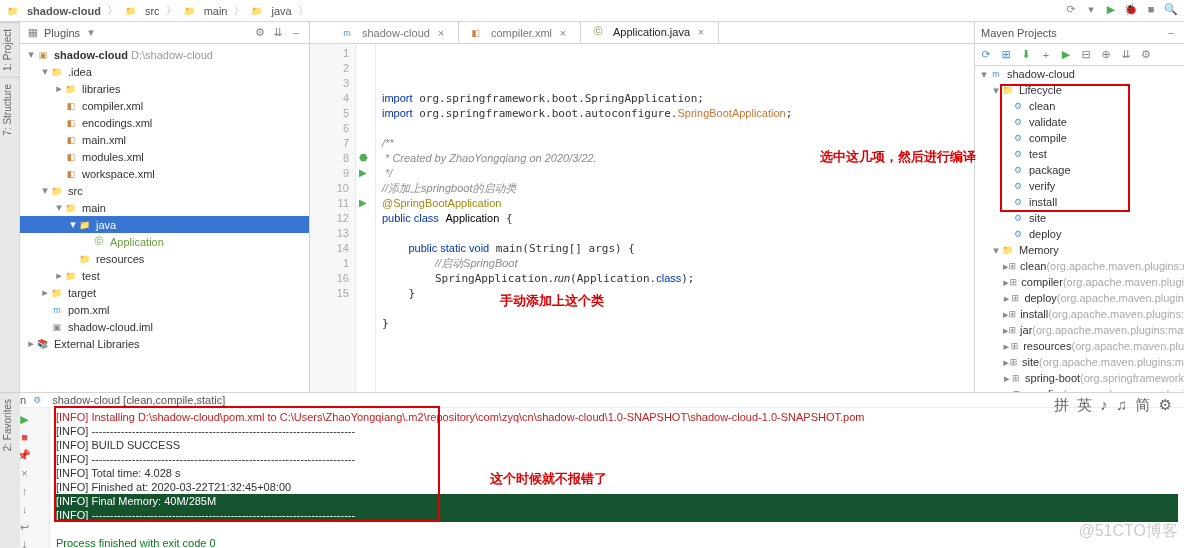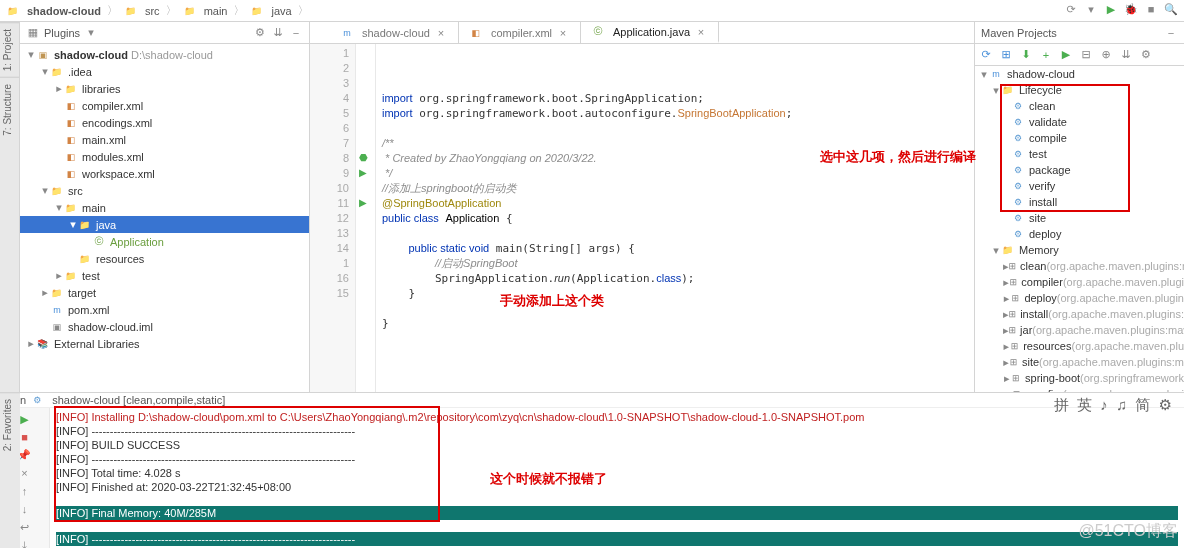--- a/index.html
+++ b/index.html
@@ -53,21 +53,21 @@
 .gear-icon { color: #5d9bd3; }
 .plugin-icon { color: #888; }
 .bottom-panel { height: 156px; border-top: 1px solid #d4d4d4; background: #fff; display: flex; flex-direction: column; }
 .run-header { height: 18px; display: flex; align-items: center; padding: 0 6px; gap: 4px; color: #555; border-bottom: 1px solid #eee; }
 .run-body { flex: 1; display: flex; position: relative; }
 .run-toolbar { width: 50px; background: #f7f7f7; border-right: 1px solid #e8e8e8; display: flex; flex-direction: column; gap: 4px; padding: 4px; align-items: center; }
 .console { flex: 1; font-family: Consolas, monospace; font-size: 11px; line-height: 14px; padding: 2px 6px; white-space: pre; position: relative; overflow: hidden; }
 .console .info { color: #333; }
 .console .red { color: #c02020; }
 .console .green-line { color: #067d17; }
-.console .sel { background: #0f766e; color: #fff; margin-top: 12px; }
+.console .sel { background: #14532d; color: #fff; }
 .console-red-box { position: absolute; border: 2px solid #d00; z-index: 3; pointer-events: none; }
 .left-tabs { position: absolute; left: 0; top: 392px; width: 20px; background: #e8e8e8; height: 156px; display: flex; flex-direction: column; }
 .watermark { position: absolute; right: 6px; bottom: 6px; color: #ccc; font-size: 16px; }
 .ime-bar { position: absolute; right: 10px; top: 396px; font-size: 15px; color: #666; letter-spacing: 2px; }
 </style>
 </head>
 <body>
 
 <div class="breadcrumb">
   <span class="crumb">

